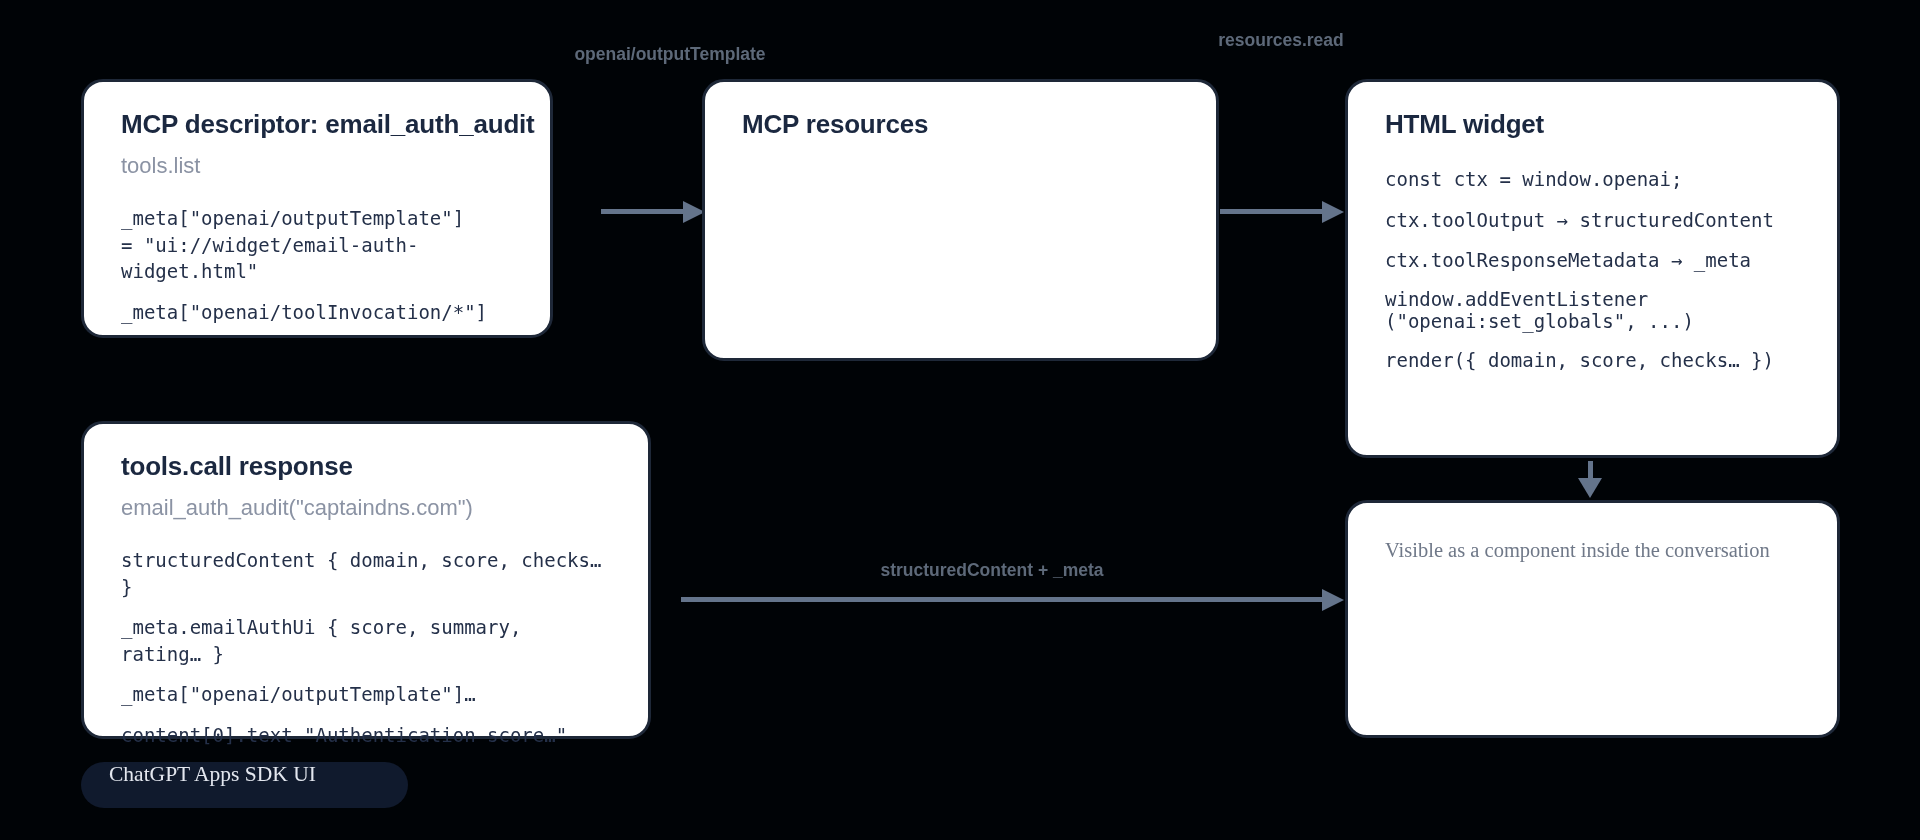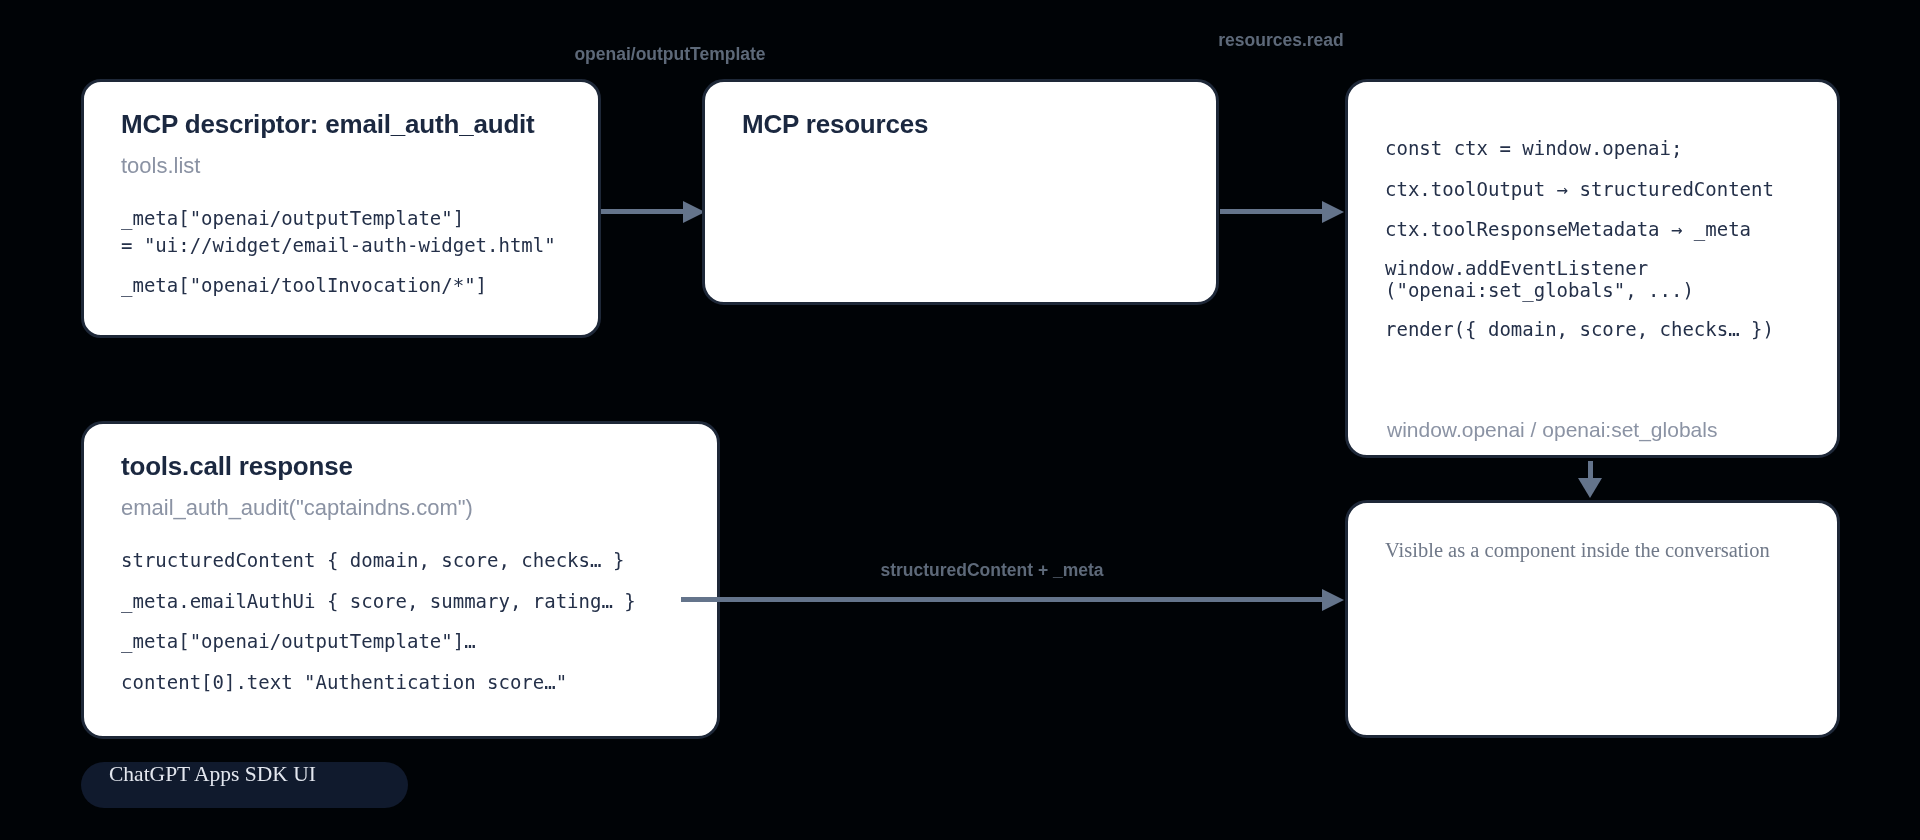--- a/index.html
+++ b/index.html
@@ -98,62 +98,62 @@
     display:flex; align-items:flex-start;
     padding:0 92px 0 28px;
   }
 </style>
 </head>
 <body>
 
 <div class="arrow-label" style="left:670px; top:44px;">openai/outputTemplate</div>
 <div class="arrow-label" style="left:1281px; top:30px;">resources.read</div>
 
-<div class="box" id="box-mcp-descriptor" style="left:81px; top:79px; width:520px; height:259px;border-radius:20px;">
+<div class="box" id="box-mcp-descriptor" style="left:81px; top:79px; width:472px; height:259px;">
   <div class="box-title">MCP descriptor: email_auth_audit</div>
   <div class="box-subtitle">tools.list</div>
   <div class="code">
     <div class="code-line">_meta["openai/outputTemplate"]
 = "ui://widget/email-auth-widget.html"</div>
     <div class="code-line">_meta["openai/toolInvocation/*"]</div>
   </div>
 </div>
 
 <div>
   <div class="shaft-h" style="left:601px; top:209px; width:83px;"></div>
   <div class="head-right" style="left:683px; top:201px;"></div>
 </div>
 
-<div class="box" id="box-mcp-resources" style="left:702px; top:79px; width:517px; height:226px;">
+<div class="box" id="box-mcp-resources" style="left:702px; top:79px; width:517px; height:282px;">
   <div class="box-title">MCP resources</div>
 </div>
 
 <div>
   <div class="shaft-h" style="left:1220px; top:209px; width:103px;"></div>
   <div class="head-right" style="left:1322px; top:201px;"></div>
 </div>
 
 <div class="box" id="box-html-widget" style="left:1345px; top:79px; width:495px; height:379px;">
+  <div class="box-title">HTML widget</div>
   <div class="code">
     <div class="code-line">const ctx = window.openai;</div>
     <div class="code-line">ctx.toolOutput → structuredContent</div>
     <div class="code-line">ctx.toolResponseMetadata → _meta</div>
     <div class="code-line tight">window.addEventListener
 ("openai:set_globals", ...)</div>
     <div class="code-line">render({ domain, score, checks… })</div>
   </div>
-  <div class="box-footer">window.openai / openai:set_globals</div>
 </div>
 
 <div>
   <div class="shaft-v" style="left:1588px; top:461px; height:18px;"></div>
   <div class="head-down" style="left:1578px; top:478px;"></div>
 </div>
 
-<div class="box" id="box-tools-call" style="left:81px; top:421px; width:639px; height:318px;">
+<div class="box" id="box-tools-call" style="left:81px; top:421px; width:570px; height:318px;">
   <div class="box-title">tools.call response</div>
   <div class="box-subtitle">email_auth_audit("captaindns.com")</div>
   <div class="code">
     <div class="code-line">structuredContent { domain, score, checks… }</div>
     <div class="code-line">_meta.emailAuthUi { score, summary, rating… }</div>
     <div class="code-line">_meta["openai/outputTemplate"]…</div>
     <div class="code-line">content[0].text "Authentication score…"</div>
   </div>
 </div>
 

